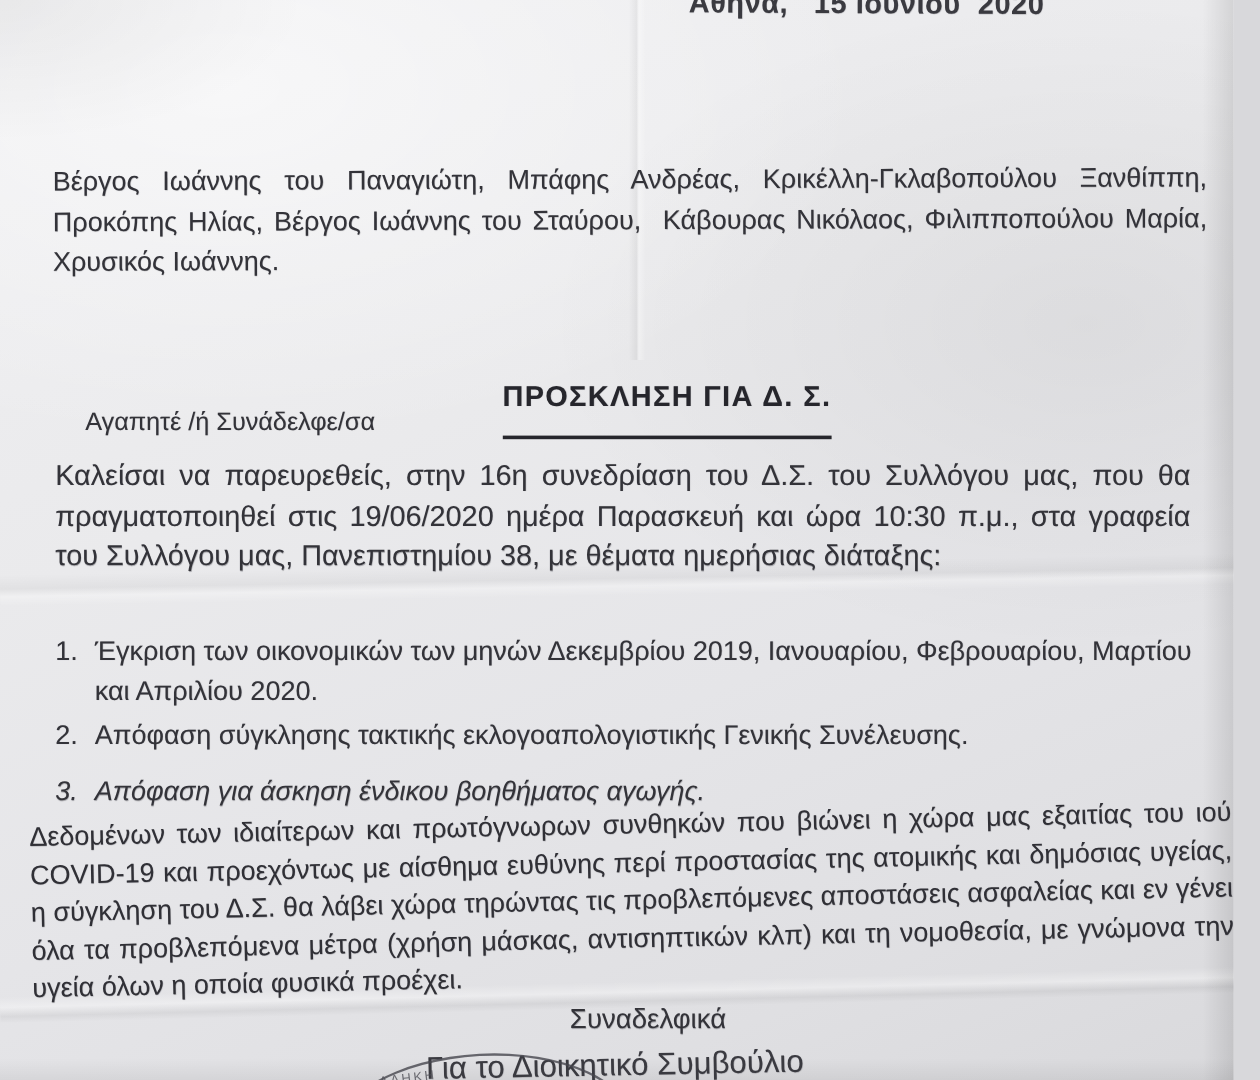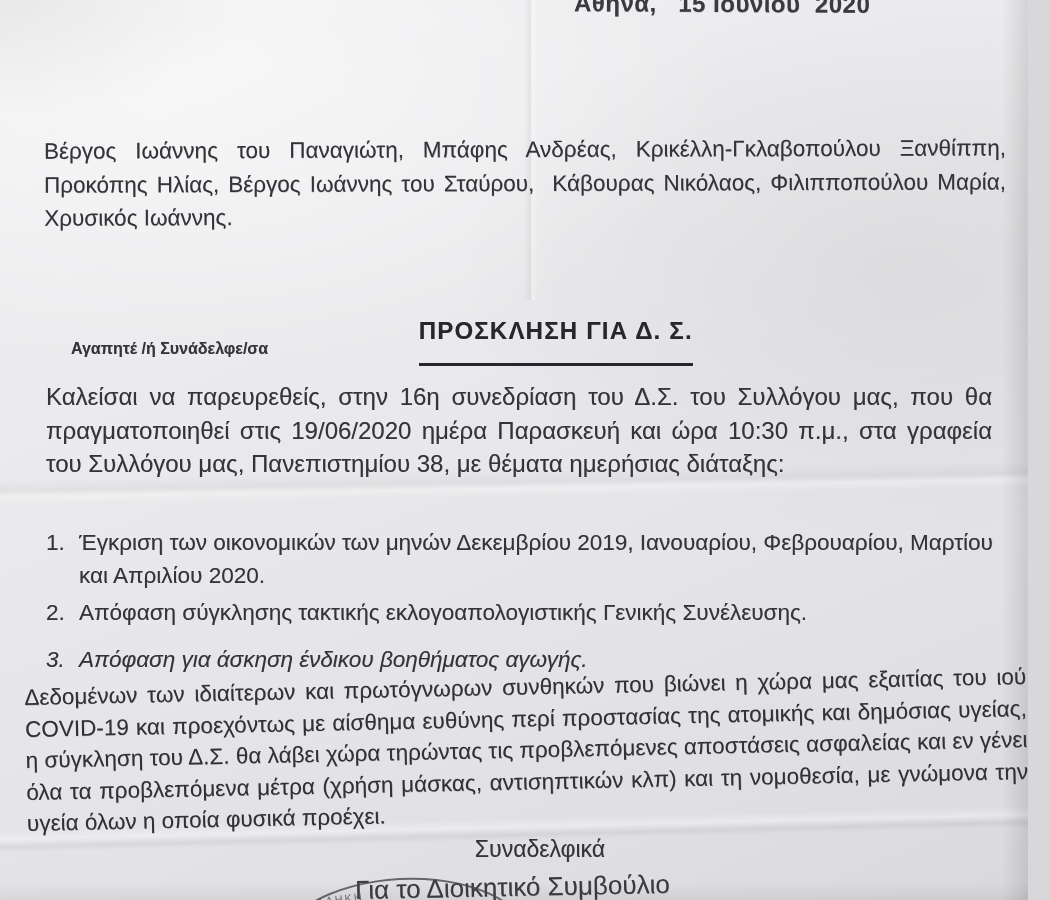--- a/index.html
+++ b/index.html
@@ -37,21 +37,21 @@
   .soft{text-shadow:0.3px 0.4px 0.6px rgba(40,40,48,0.35);}
 
   .date-line{top:-10px;left:574px;font-size:24px;font-weight:bold;color:#3a3a40;
     letter-spacing:0.5px;white-space:pre;transform:rotate(0.3deg);}
   .recipient-heading{top:84px;left:41px;font-size:25px;letter-spacing:0.6px;color:#333339;}
   .recipients{top:133px;left:44px;width:962px;font-size:22.5px;line-height:33.5px;
     text-align:justify;color:#333339;transform:rotate(-0.2deg);}
   .doc-title{top:289px;left:0;width:1080px;text-align:center;font-size:24px;font-weight:bold;
     letter-spacing:1.2px;color:#26262c;}
   .doc-title span{border-bottom:3px solid #26262c;padding-bottom:19px;}
-  .salutation{top:340px;left:71px;font-size:16px;color:#333339;font-weight:bold;}
+  .salutation{top:340px;left:71px;font-size:21px;color:#333339;}
   .body-par{top:380px;left:46px;width:946px;font-size:24px;line-height:33.5px;
     text-align:justify;color:#333339;}
   .agenda-item{position:absolute;left:46px;width:952px;font-size:22.5px;line-height:33px;color:#333339;}
   .agenda-item .num{position:absolute;left:0;top:0;}
   .agenda-item .item-text{display:block;margin-left:33px;}
   .agenda-1{top:526px;}
   .agenda-2{top:596px;}
   .agenda-3{top:643px;font-style:italic;}
   .covid-par{top:682px;left:24px;width:1002px;font-size:22.5px;line-height:31.5px;
     text-align:justify;color:#303036;transform:rotate(-1.2deg);transform-origin:0 0;}

